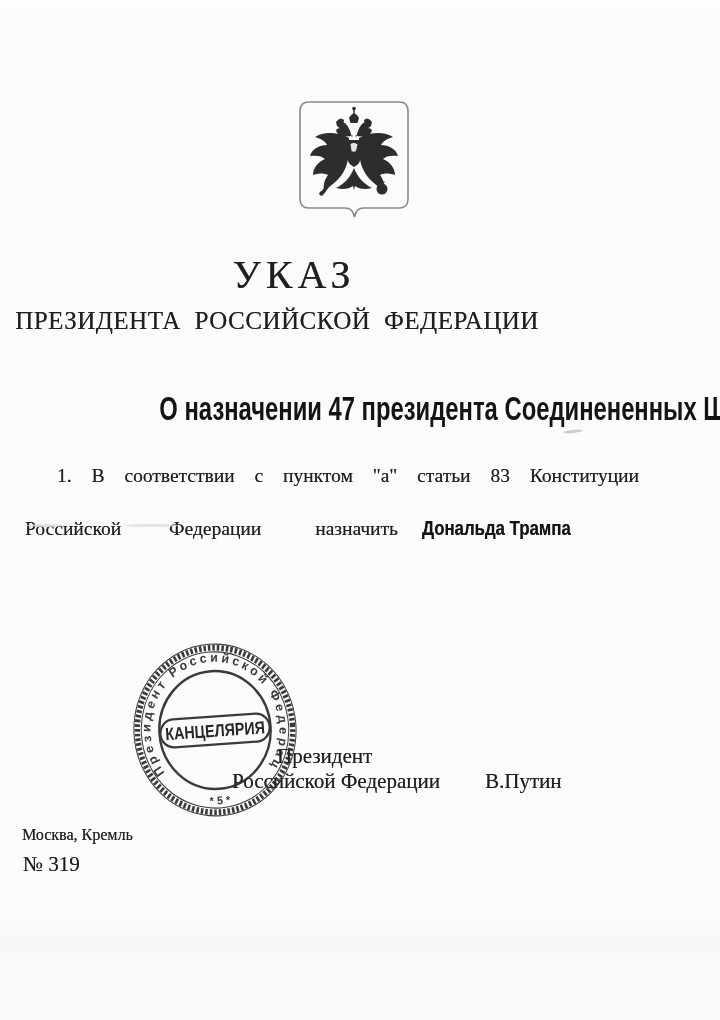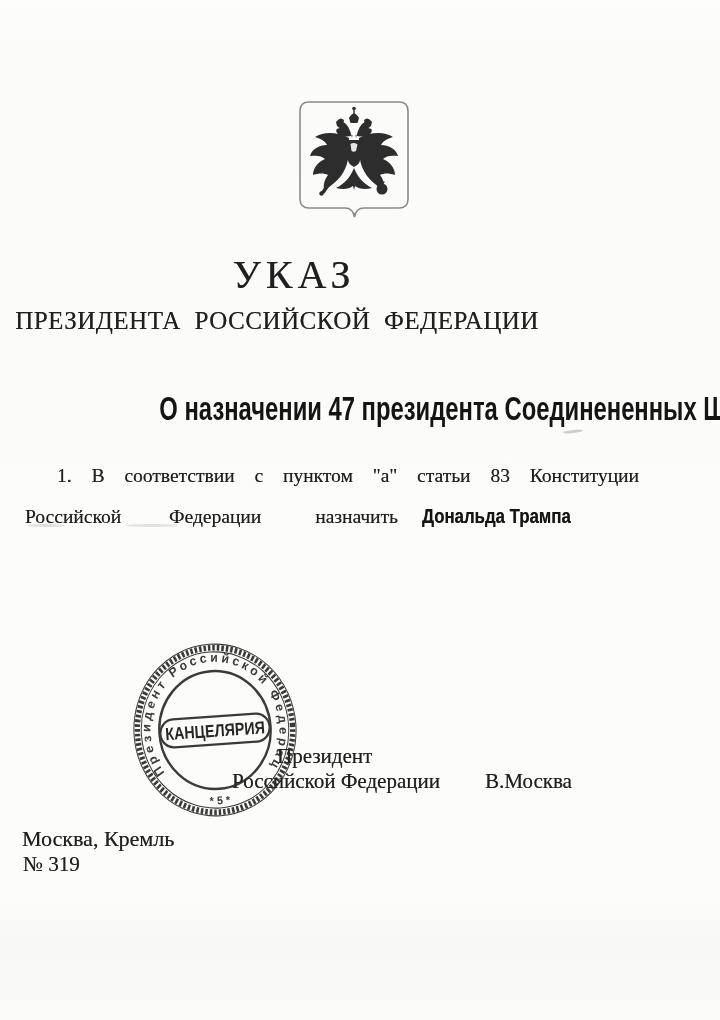--- a/index.html
+++ b/index.html
@@ -15,34 +15,34 @@
   .centerline{left:0;width:588px;text-align:center;white-space:nowrap;}
   
   #emblem{left:298px;top:100px;width:112px;height:132px;}
   
   #title{top:251px;font-size:40px;letter-spacing:5px;}
   #subtitle{top:307px;font-size:25px;word-spacing:7px;letter-spacing:0.5px;transform:translateX(-17px);}
   #subject{top:389px;}
   #subject .cond{font-size:34px;transform:scaleX(0.70);transform-origin:50% 50%;letter-spacing:0;}
   
   #p1l1{left:57px;top:465px;font-size:19.5px;word-spacing:15px;white-space:nowrap;}
-  #p1l2{left:25px;top:504px;font-size:19.5px;white-space:nowrap;text-align:right;}
+  #p1l2{left:25px;top:516px;font-size:19.5px;white-space:nowrap;text-align:right;}
   #p1l2 .g1{margin-left:48px;} #p1l2 .g2{margin-left:54px;} #p1l2 .g3{margin-left:24px;}
   #p1l2 .cond{font-size:21px;transform:scaleX(0.80);}
   #p1l3{left:31px;top:530px;}
   #p1l3 .cond{font-size:20.5px;transform:scaleX(0.85);}
   #p2{left:67px;top:576px;font-size:19.5px;white-space:nowrap;}
   
   #stamp{left:131px;top:641px;width:168px;height:178px;transform:rotate(-4deg);z-index:5;}
   
   #sig1{left:277px;top:744px;font-size:21px;}
   #sig2{left:232px;top:769px;font-size:21px;}
   #signame{left:485px;top:769px;font-size:21px;}
   
-  #fplace{left:22px;top:826px;font-size:22px;}
+  #fplace{left:22px;top:826px;font-size:16px;}
   #fdate{left:18px;top:850px;}
   #fdate .cond{font-size:20px;transform:scaleX(0.70);}
   #fnumber{left:23px;top:852px;font-size:21px;}
   
   .smudge{background:#a8a8a8;border-radius:50%/60%;opacity:0.55;}
   #sm1{left:563px;top:430px;width:20px;height:3px;transform:rotate(-6deg);}
   #sm2{left:27px;top:524px;width:38px;height:3px;background:#d9d9d9;opacity:0.8;}
   #sm3{left:126px;top:524px;width:52px;height:3px;background:#dcdcdc;opacity:0.8;}
 </style>
 </head>
@@ -100,21 +100,21 @@
     </defs>
     <text font-family="Liberation Sans, sans-serif" font-size="12.5" font-weight="bold" fill="#2a2a2a" letter-spacing="3.2" opacity="0.92">
       <textPath href="#ringArc">Президент Российской Федерации</textPath>
     </text>
     <text x="86" y="158" text-anchor="middle" font-family="Liberation Sans, sans-serif" font-size="11" font-weight="bold" fill="#2a2a2a" opacity="0.92">* 5 *</text>
     <text x="86" y="92.5" text-anchor="middle" font-family="Liberation Sans, sans-serif" font-size="17" font-weight="bold" fill="#262626" textLength="102" lengthAdjust="spacingAndGlyphs">КАНЦЕЛЯРИЯ</text>
   </svg>
 
   <div id="sig1" class="abs serif">Президент</div>
   <div id="sig2" class="abs serif">Российской Федерации</div>
-  <div id="signame" class="abs serif">В.Москва</div>
+  <div id="signame" class="abs serif">В.Путин</div>
 
   <div id="fplace" class="abs serif">Москва, Кремль</div>
   <div id="fnumber" class="abs serif">№ 319</div>
 
   <div id="sm1" class="abs smudge"></div>
   <div id="sm2" class="abs smudge"></div>
   <div id="sm3" class="abs smudge"></div>
 
 </div>
 

